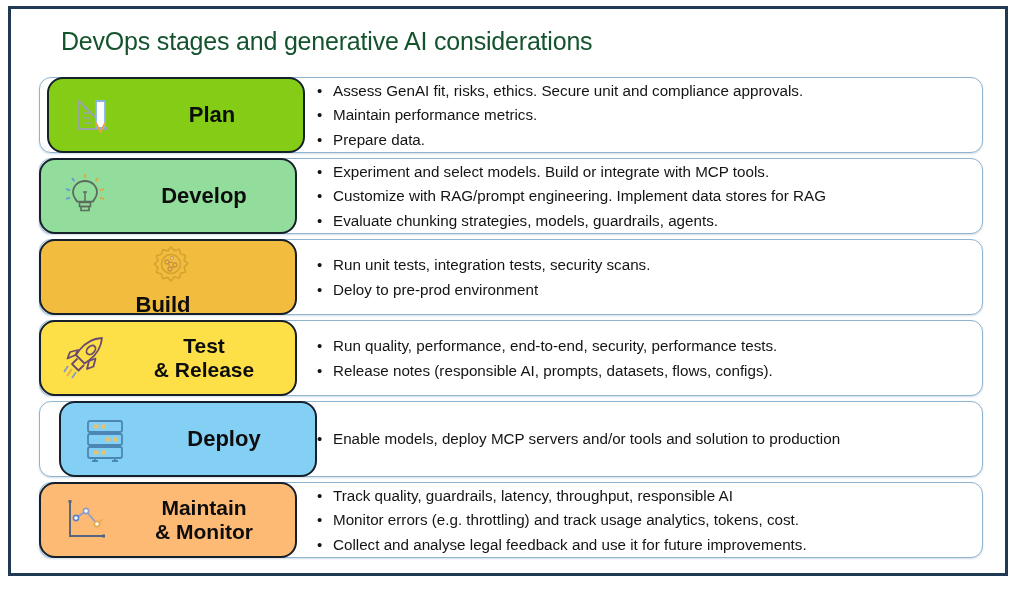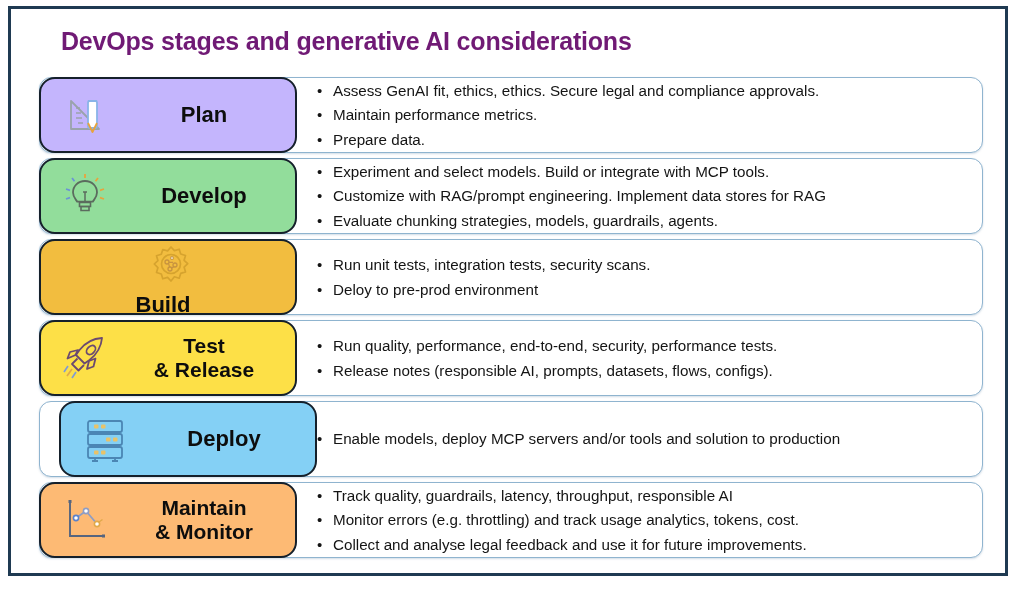--- a/index.html
+++ b/index.html
@@ -23,22 +23,22 @@
     background: #ffffff;
     border: 3px solid #1f3a52;
     box-sizing: border-box;
   }
 
   .slide-title {
     position: absolute;
     left: 50px;
     top: 18px;
     font-size: 25px;
-    font-weight: bold;
-    color: #701a75;
+    font-weight: normal;
+    color: #14532d;
     letter-spacing: -0.2px;
     white-space: nowrap;
   }
 
   .rows {
     position: absolute;
     left: 28px;
     top: 68px;
     width: 944px;
   }
@@ -125,21 +125,21 @@
     text-align: left;
     padding-left: 6px;
     font-size: 15px;
     line-height: 1.42;
     box-sizing: border-box;
   }
 
   .bullet .btext { flex: 1; }
 
   
-  .chip.plan     { background: #c4b5fd; }
+  .chip.plan     { background: #84cc16; margin-left: 8px; }
   .chip.develop  { background: #92dd9b; }
   .chip.build    { background: #f2bd3f; flex-direction: column; }
   .chip.test     { background: #fde047; }
   .chip.deploy   { background: #84d0f5; margin-left: 20px; }
   .chip.maintain { background: #fdba74; align-items: center; }
 
   .row.test .chip-label,
   .row.maintain .chip-label { font-size: 21px; }
 
   svg { display: block; }
@@ -150,21 +150,21 @@
 <div class="slide">
 
   <div class="slide-title">DevOps stages and generative AI considerations</div>
 
   <div class="rows" id="rows">
       <div class="row plan">
         <div class="panel"></div>
         <div class="bullets">
           <div class="bullet">
             <span class="dot">•</span>
-            <span class="btext">Assess GenAI fit, ethics, ethics. Secure legal and compliance approvals.</span>
+            <span class="btext">Assess GenAI fit, risks, ethics. Secure unit and compliance approvals.</span>
           </div>
           <div class="bullet">
             <span class="dot">•</span>
             <span class="btext">Maintain performance metrics.</span>
           </div>
           <div class="bullet">
             <span class="dot">•</span>
             <span class="btext">Prepare data.</span>
           </div>
         </div>

